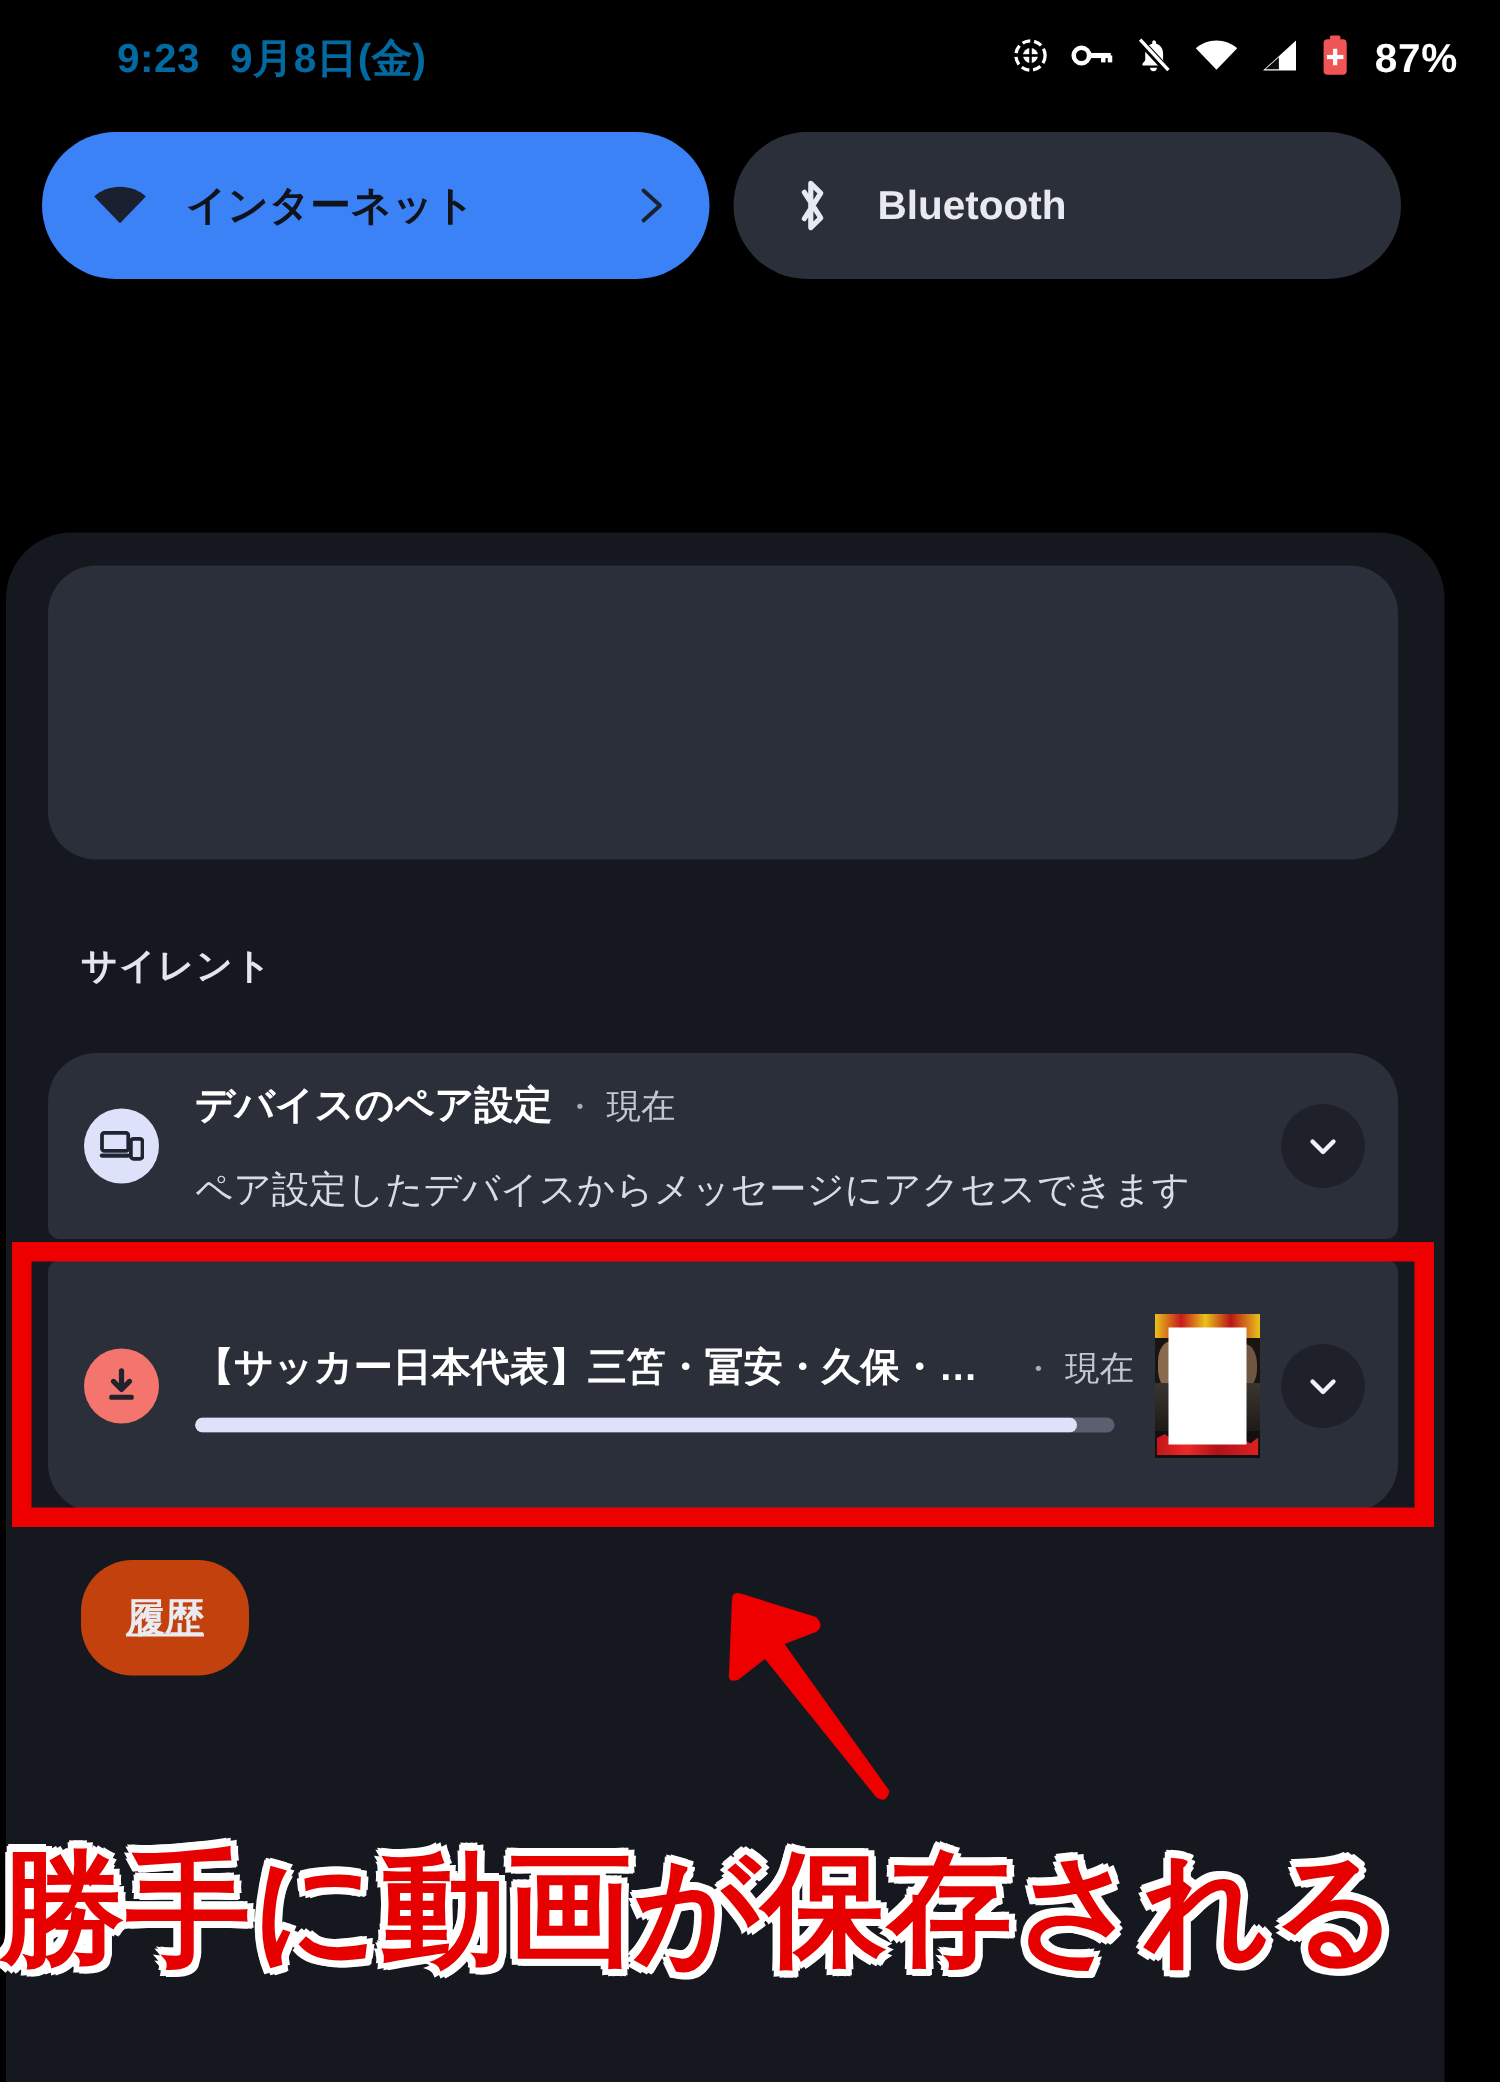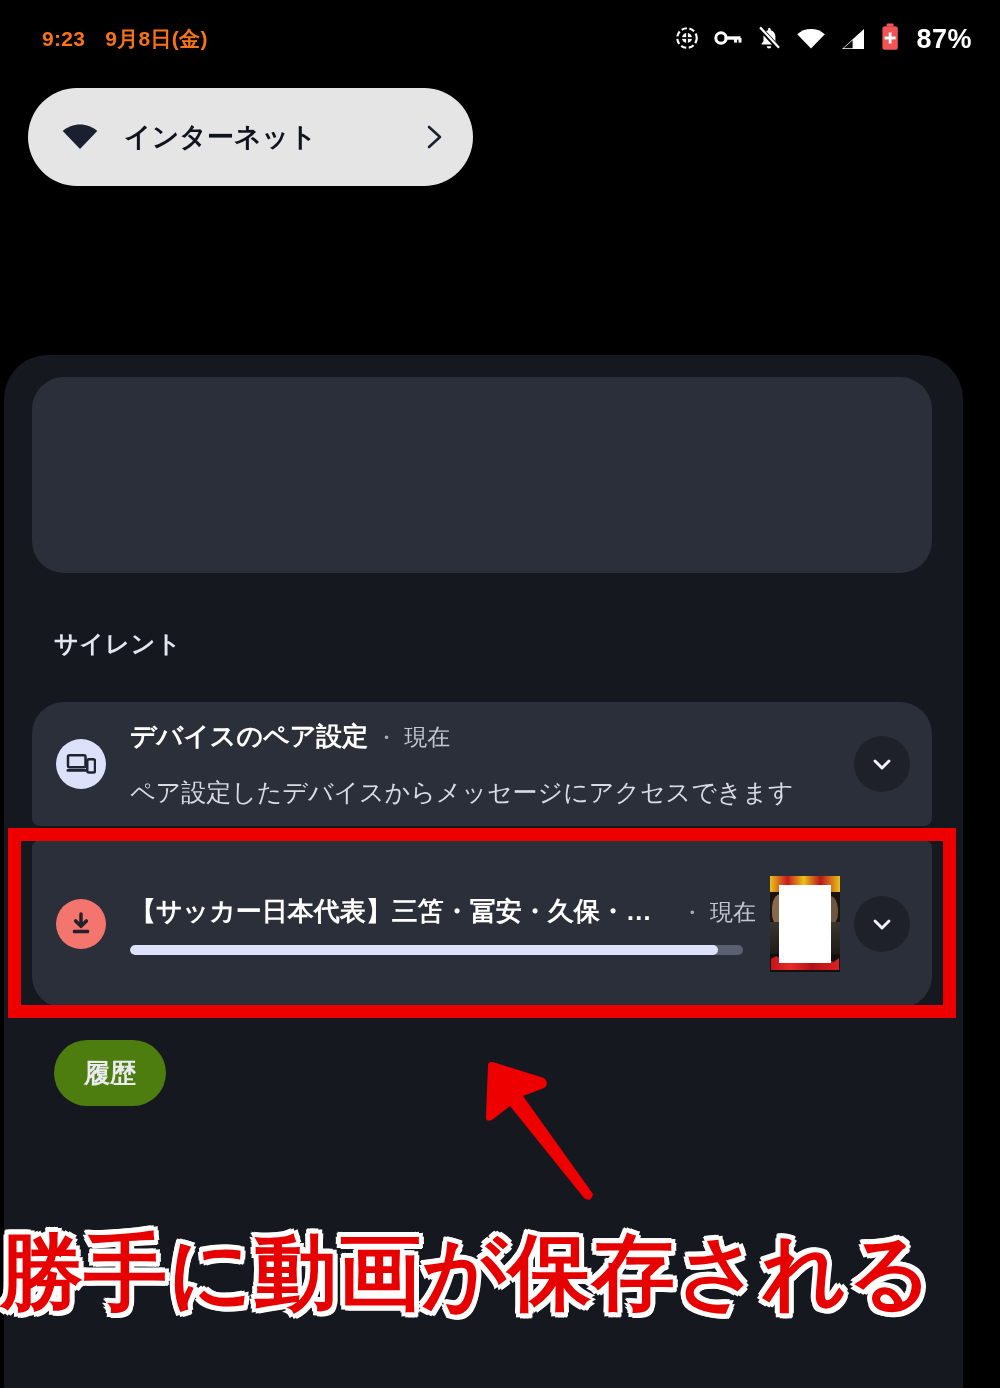--- a/index.html
+++ b/index.html
@@ -27,28 +27,29 @@
     align-items: center;
     justify-content: space-between;
     padding: 0 28px 0 42px;
     box-sizing: border-box;
     background: #000;
   }
   .sb-left {
     display: flex;
     align-items: baseline;
     gap: 20px;
-    font-size: 21px;
-    font-weight: bold;
-    color: #f97316;
+    font-size: 27px;
+    font-weight: bold;
+    color: #0369a1;
     letter-spacing: 0.3px;
+    margin-left: 36px;
   }
   .sb-right {
     display: flex;
-    align-items: flex-end;
+    align-items: center;
     gap: 14px;
   }
   .sb-icon { display: block; }
   .sb-batt-text {
     font-size: 27px;
     font-weight: bold;
     color: #ffffff;
     margin-left: 2px;
     letter-spacing: 0.5px;
   }
@@ -67,21 +68,21 @@
     width: 445px;
     height: 98px;
     border-radius: 52px;
     display: flex;
     align-items: center;
     padding: 0 26px 0 32px;
     box-sizing: border-box;
     background: #2b2f39;
   }
   .tile.active {
-    background: #e5e5e5;
+    background: #3b82f6;
     color: #10131c;
   }
   .tile-icon {
     width: 40px;
     height: 40px;
     flex: 0 0 40px;
     display: flex;
     align-items: center;
     justify-content: center;
   }
@@ -278,30 +279,31 @@
     background: #1e212a;
     display: flex;
     align-items: center;
     justify-content: center;
   }
 
   .history-btn {
     position: absolute;
     top: 1040px;
     left: 54px;
-    height: 66px;
+    height: 77px;
     padding: 0 30px;
     border-radius: 34px;
-    background: #4d7c0f;
+    background: #c2410c;
     display: flex;
     align-items: center;
     justify-content: center;
     font-size: 26px;
     font-weight: bold;
     color: #e9ebf1;
+    text-decoration: underline;
   }
 
   
   .anno-rect {
     position: absolute;
     left: 8px;
     top: 828px;
     width: 948px;
     height: 190px;
     border: 13px solid #ee0000;
@@ -406,20 +408,28 @@
       </svg>
     </span>
     <span class="tile-label">インターネット</span>
     <span class="tile-chevron">
       <svg width="24" height="28" viewBox="0 0 24 28">
         <polyline points="7,4 18,14 7,24" fill="none" stroke="#1b2030" stroke-width="2.6" stroke-linecap="round" stroke-linejoin="round"></polyline>
       </svg>
     </span>
   </div>
 
+  <div class="tile">
+    <span class="tile-icon">
+      <svg width="30" height="38" viewBox="0 0 24 32">
+        <path d="M8 8.6 17.2 23 11.6 28.4V3.6L17.2 9 8 23.4" fill="none" stroke="#e8eaf2" stroke-width="2.9" stroke-linecap="round" stroke-linejoin="round"></path>
+      </svg>
+    </span>
+    <span class="tile-label">Bluetooth</span>
+  </div>
 
 
 
 </div>
 
 <div class="notif-panel"></div>
 
 <div class="placeholder-card"></div>
 
 <div class="section-label">サイレント</div>

